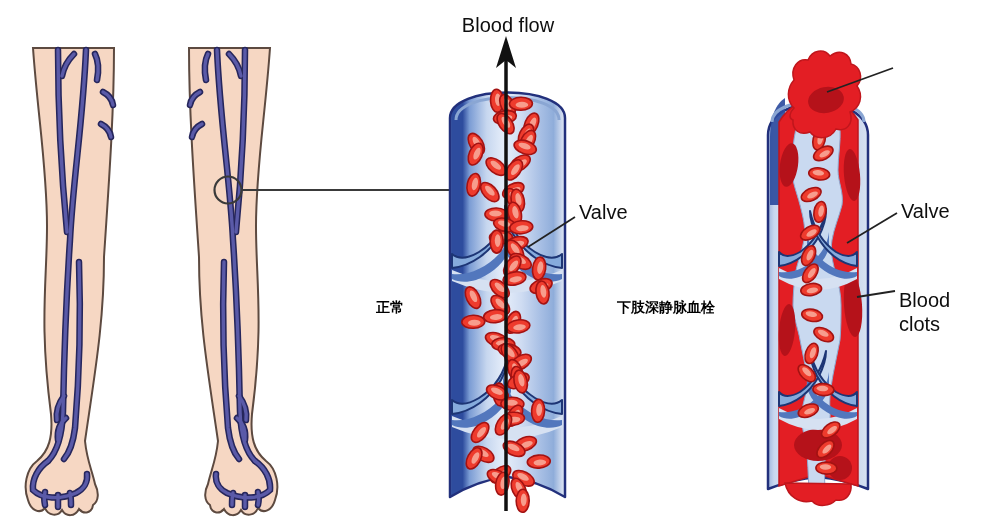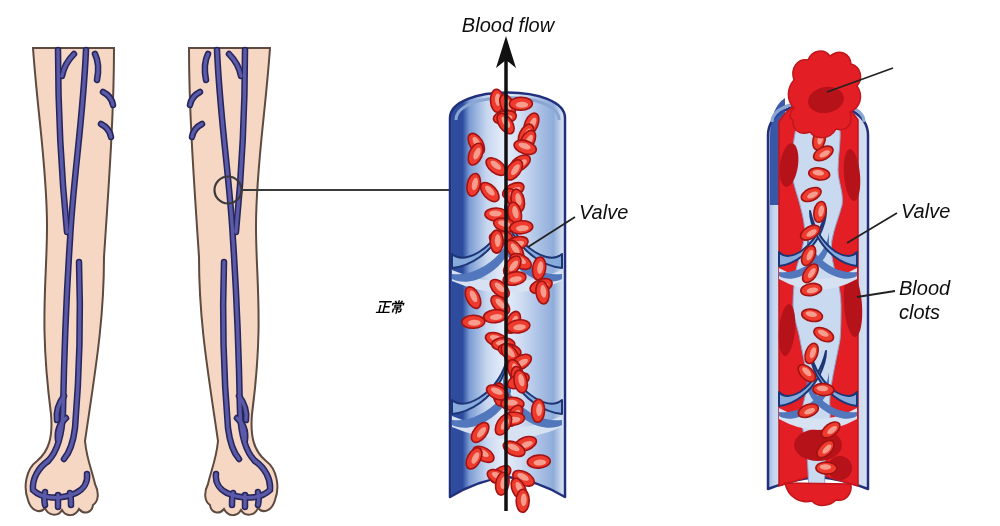--- a/index.html
+++ b/index.html
@@ -1,27 +1,27 @@
 <!DOCTYPE html>
 <html><head>
 <meta charset="utf-8">
 <style>
   html,body{margin:0;padding:0;background:#fff;}
   .stage{position:relative;width:1000px;height:526px;background:#ffffff;overflow:hidden;
-         font-family:"Liberation Sans",sans-serif;font-style:italic;}
+         font-family:"Liberation Sans",sans-serif;}
   .stage svg{position:absolute;left:0;top:0;}
   .lbl{position:absolute;color:#0e0e0e;font-size:20px;line-height:1.22;}
   .lbl-cn{position:absolute;color:#000;font-size:14px;font-weight:700;white-space:nowrap;}
   #blood-flow-label{left:450px;top:13px;width:116px;text-align:center;}
   #valve-normal-label{left:579px;top:200px;}
   #normal-title{left:376px;top:299px;}
   #dvt-title{left:617px;top:299px;}
   #detached-label{left:897px;top:56px;width:92px;}
   #valve-dvt-label{left:901px;top:199px;}
-  #blood-clots-label{left:899px;top:276px;width:62px;}
+  #blood-clots-label{left:899px;top:288px;width:62px;}
 
   
   .leg{fill:#f6d7c3;stroke:#5d4a40;stroke-width:2;}
   #leg-veins path{fill:none;stroke:#26265c;stroke-width:6.5;stroke-linecap:round;}
   #leg-veins path.vein-core{stroke:#5a5aa8;stroke-width:3.4;}
   .annot{fill:none;stroke:#3a3a3a;stroke-width:2.2;}
 
   
   .tube-n{fill:url(#gradN);stroke:#22307c;stroke-width:2.5;stroke-linejoin:round;}
   .tube-d{fill:url(#gradD);stroke:#22307c;stroke-width:2.5;stroke-linejoin:round;}
@@ -540,16 +540,17 @@
 
   <line class="pointer" x1="575" y1="217" x2="528" y2="247"></line>
   <line class="pointer" x1="893" y1="68" x2="827" y2="92"></line>
   <line class="pointer" x1="897" y1="213" x2="847" y2="243"></line>
   <line class="pointer" x1="895" y1="291" x2="857" y2="297"></line>
 </svg>
 
 <div class="lbl" id="blood-flow-label">Blood flow</div>
 <div class="lbl" id="valve-normal-label">Valve</div>
 <div class="lbl-cn" id="normal-title">正常</div>
+<div class="lbl-cn" id="dvt-title">下肢深静脉血栓</div>
 <div class="lbl" id="valve-dvt-label">Valve</div>
 <div class="lbl" id="blood-clots-label">Blood clots</div>
 
 </div>
 
 </body></html>

